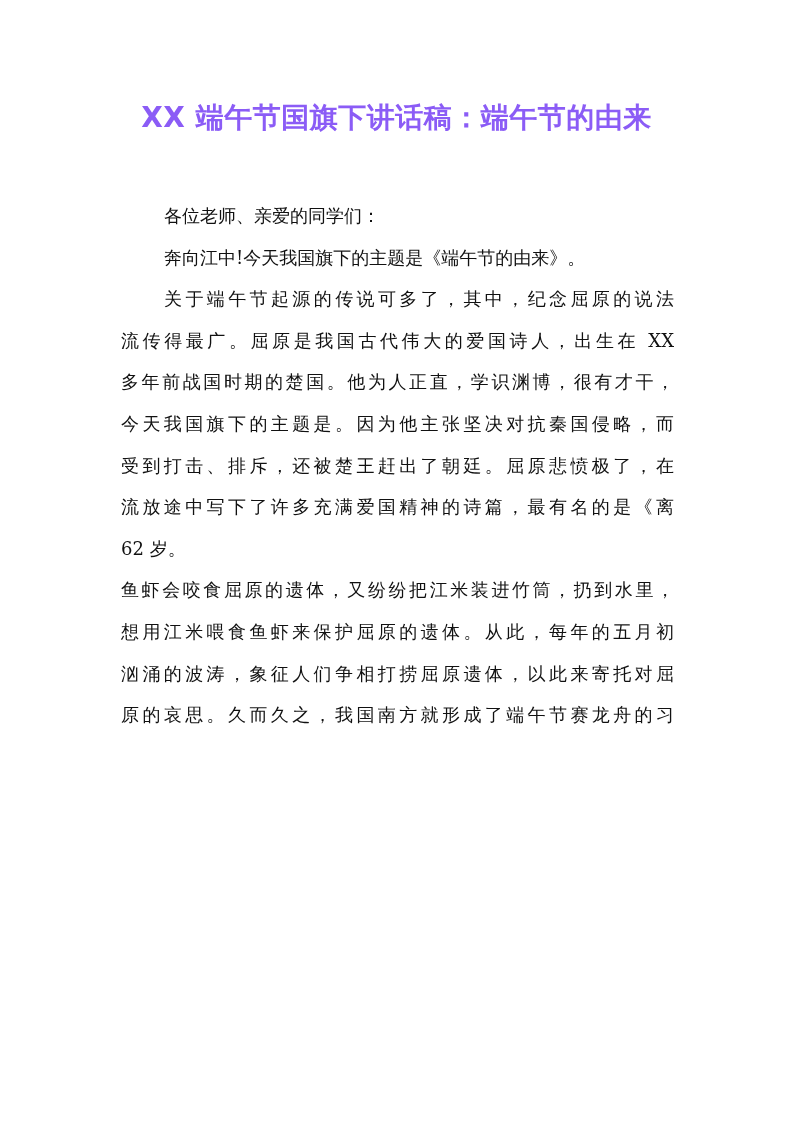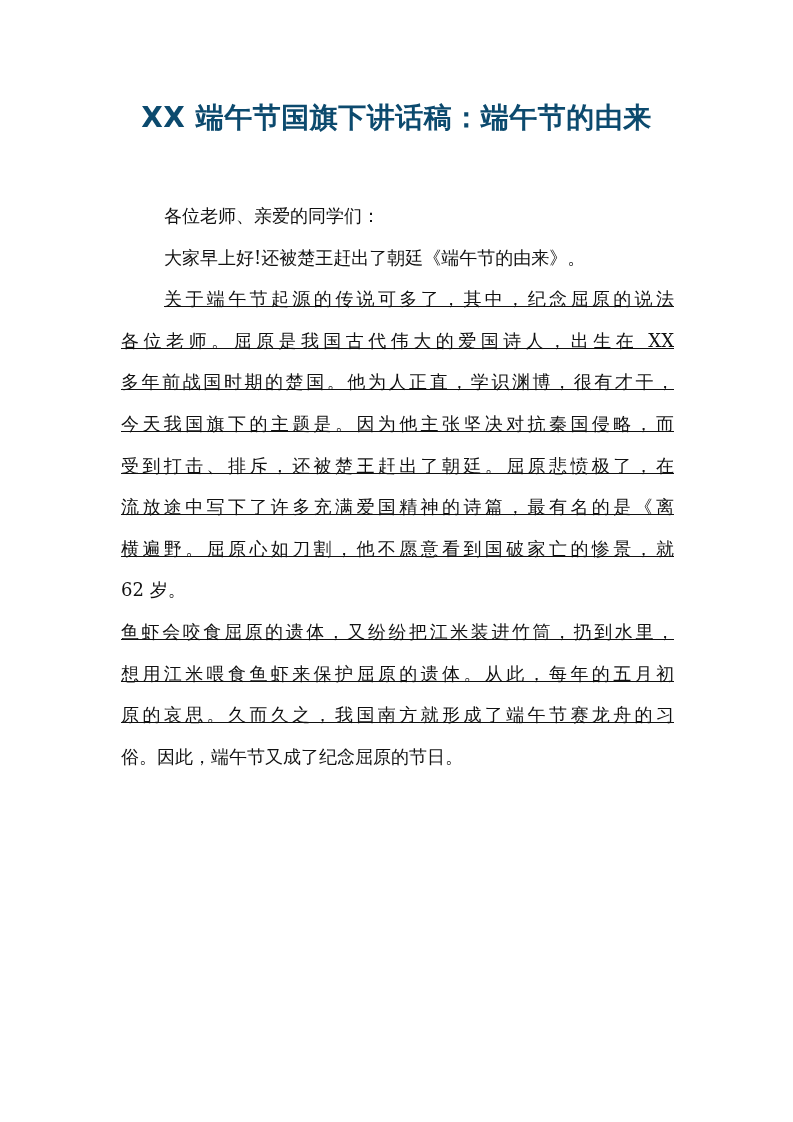--- a/index.html
+++ b/index.html
@@ -27,21 +27,21 @@
       left: 0;
       top: 102px;
       width: 793px;
       height: 32px;
       line-height: 32px;
       text-align: center;
       font-family: "DejaVu Sans", "Liberation Sans", sans-serif;
       font-weight: bold;
       font-size: 28px;
       letter-spacing: 0.5px;
-      color: #0c4a6e;
+      color: #8b5cf6;
       white-space: nowrap;
     }
     .body-text {
       position: absolute;
       left: 121px;
       top: 195px;
       width: 553px;
       font-family: "DejaVu Serif", "Liberation Serif", serif;
       font-size: 18px;
       color: #111111;
@@ -50,55 +50,53 @@
       display: block;
       height: 41.6px;
       line-height: 41.6px;
       text-align: left;
       overflow: visible;
     }
     .line.j {
       text-align: justify;
       text-align-last: justify;
       text-justify: inter-character;
-      text-decoration: underline;
     }
     .line.indent {
       padding-left: 43px;
     }
   </style>
 </head>
 <body>
 
 <div class="page">
 
   <div class="title">XX 端午节国旗下讲话稿：端午节的由来</div>
 
   <div class="body-text">
 
     <div class="paragraph">
       <div class="line indent">各位老师、亲爱的同学们：</div>
     </div>
 
     <div class="paragraph">
-      <div class="line indent">大家早上好!还被楚王赶出了朝廷《端午节的由来》。</div>
+      <div class="line indent">奔向江中!今天我国旗下的主题是《端午节的由来》。</div>
     </div>
 
     <div class="paragraph">
       <div class="line j indent">关于端午节起源的传说可多了，其中，纪念屈原的说法</div>
-      <div class="line j">各位老师。屈原是我国古代伟大的爱国诗人，出生在 XX</div>
+      <div class="line j">流传得最广。屈原是我国古代伟大的爱国诗人，出生在 XX</div>
       <div class="line j">多年前战国时期的楚国。他为人正直，学识渊博，很有才干，</div>
       <div class="line j">今天我国旗下的主题是。因为他主张坚决对抗秦国侵略，而</div>
       <div class="line j">受到打击、排斥，还被楚王赶出了朝廷。屈原悲愤极了，在</div>
       <div class="line j">流放途中写下了许多充满爱国精神的诗篇，最有名的是《离</div>
-      <div class="line j">横遍野。屈原心如刀割，他不愿意看到国破家亡的惨景，就</div>
       <div class="line">62 岁。</div>
     </div>
 
     <div class="paragraph">
       <div class="line j">鱼虾会咬食屈原的遗体，又纷纷把江米装进竹筒，扔到水里，</div>
       <div class="line j">想用江米喂食鱼虾来保护屈原的遗体。从此，每年的五月初</div>
+      <div class="line j">汹涌的波涛，象征人们争相打捞屈原遗体，以此来寄托对屈</div>
       <div class="line j">原的哀思。久而久之，我国南方就形成了端午节赛龙舟的习</div>
-      <div class="line">俗。因此，端午节又成了纪念屈原的节日。</div>
     </div>
 
   </div>
 </div>
 
 </body></html>

